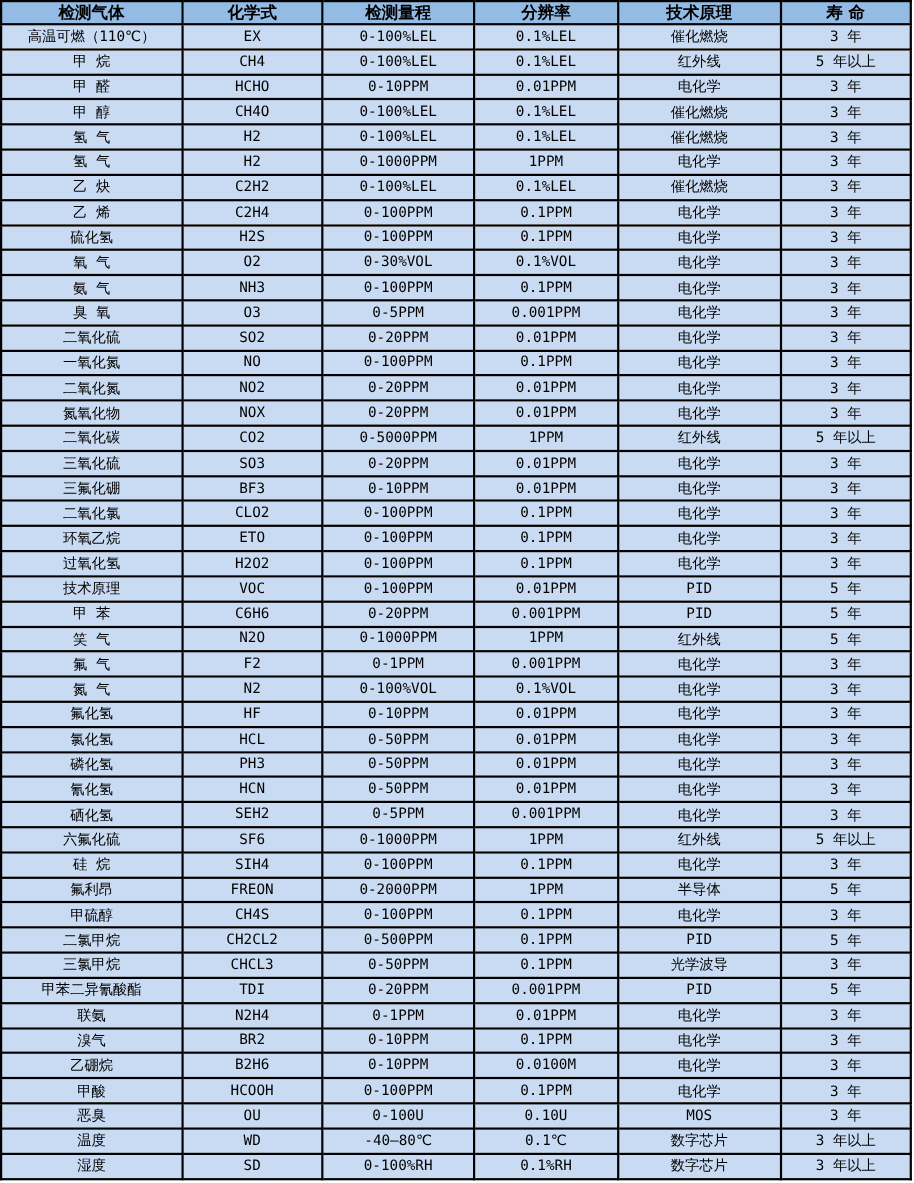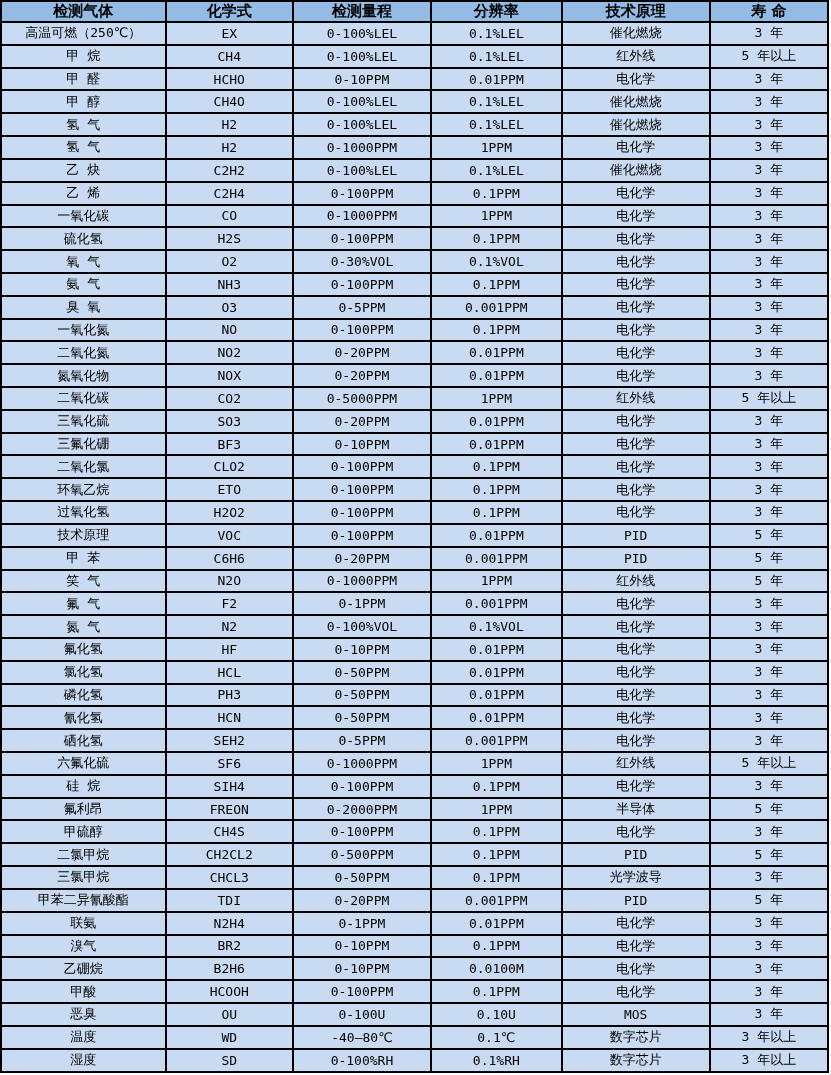--- a/index.html
+++ b/index.html
@@ -50,21 +50,21 @@
       <th>检测气体</th>
       <th>化学式</th>
       <th>检测量程</th>
       <th>分辨率</th>
       <th>技术原理</th>
       <th>寿 命</th>
     </tr>
   </thead>
   <tbody>
       <tr>
-        <td>高温可燃（250℃）</td>
+        <td>高温可燃（110℃）</td>
         <td>EX</td>
         <td>0-100%LEL</td>
         <td>0.1%LEL</td>
         <td>催化燃烧</td>
         <td>3 年</td>
       </tr>
       <tr>
         <td>甲 烷</td>
         <td>CH4</td>
         <td>0-100%LEL</td>
@@ -114,28 +114,20 @@
       </tr>
       <tr>
         <td>乙 烯</td>
         <td>C2H4</td>
         <td>0-100PPM</td>
         <td>0.1PPM</td>
         <td>电化学</td>
         <td>3 年</td>
       </tr>
       <tr>
-        <td>一氧化碳</td>
-        <td>CO</td>
-        <td>0-1000PPM</td>
-        <td>1PPM</td>
-        <td>电化学</td>
-        <td>3 年</td>
-      </tr>
-      <tr>
         <td>硫化氢</td>
         <td>H2S</td>
         <td>0-100PPM</td>
         <td>0.1PPM</td>
         <td>电化学</td>
         <td>3 年</td>
       </tr>
       <tr>
         <td>氧 气</td>
         <td>O2</td>
@@ -150,20 +142,28 @@
         <td>0-100PPM</td>
         <td>0.1PPM</td>
         <td>电化学</td>
         <td>3 年</td>
       </tr>
       <tr>
         <td>臭 氧</td>
         <td>O3</td>
         <td>0-5PPM</td>
         <td>0.001PPM</td>
+        <td>电化学</td>
+        <td>3 年</td>
+      </tr>
+      <tr>
+        <td>二氧化硫</td>
+        <td>SO2</td>
+        <td>0-20PPM</td>
+        <td>0.01PPM</td>
         <td>电化学</td>
         <td>3 年</td>
       </tr>
       <tr>
         <td>一氧化氮</td>
         <td>NO</td>
         <td>0-100PPM</td>
         <td>0.1PPM</td>
         <td>电化学</td>
         <td>3 年</td>

